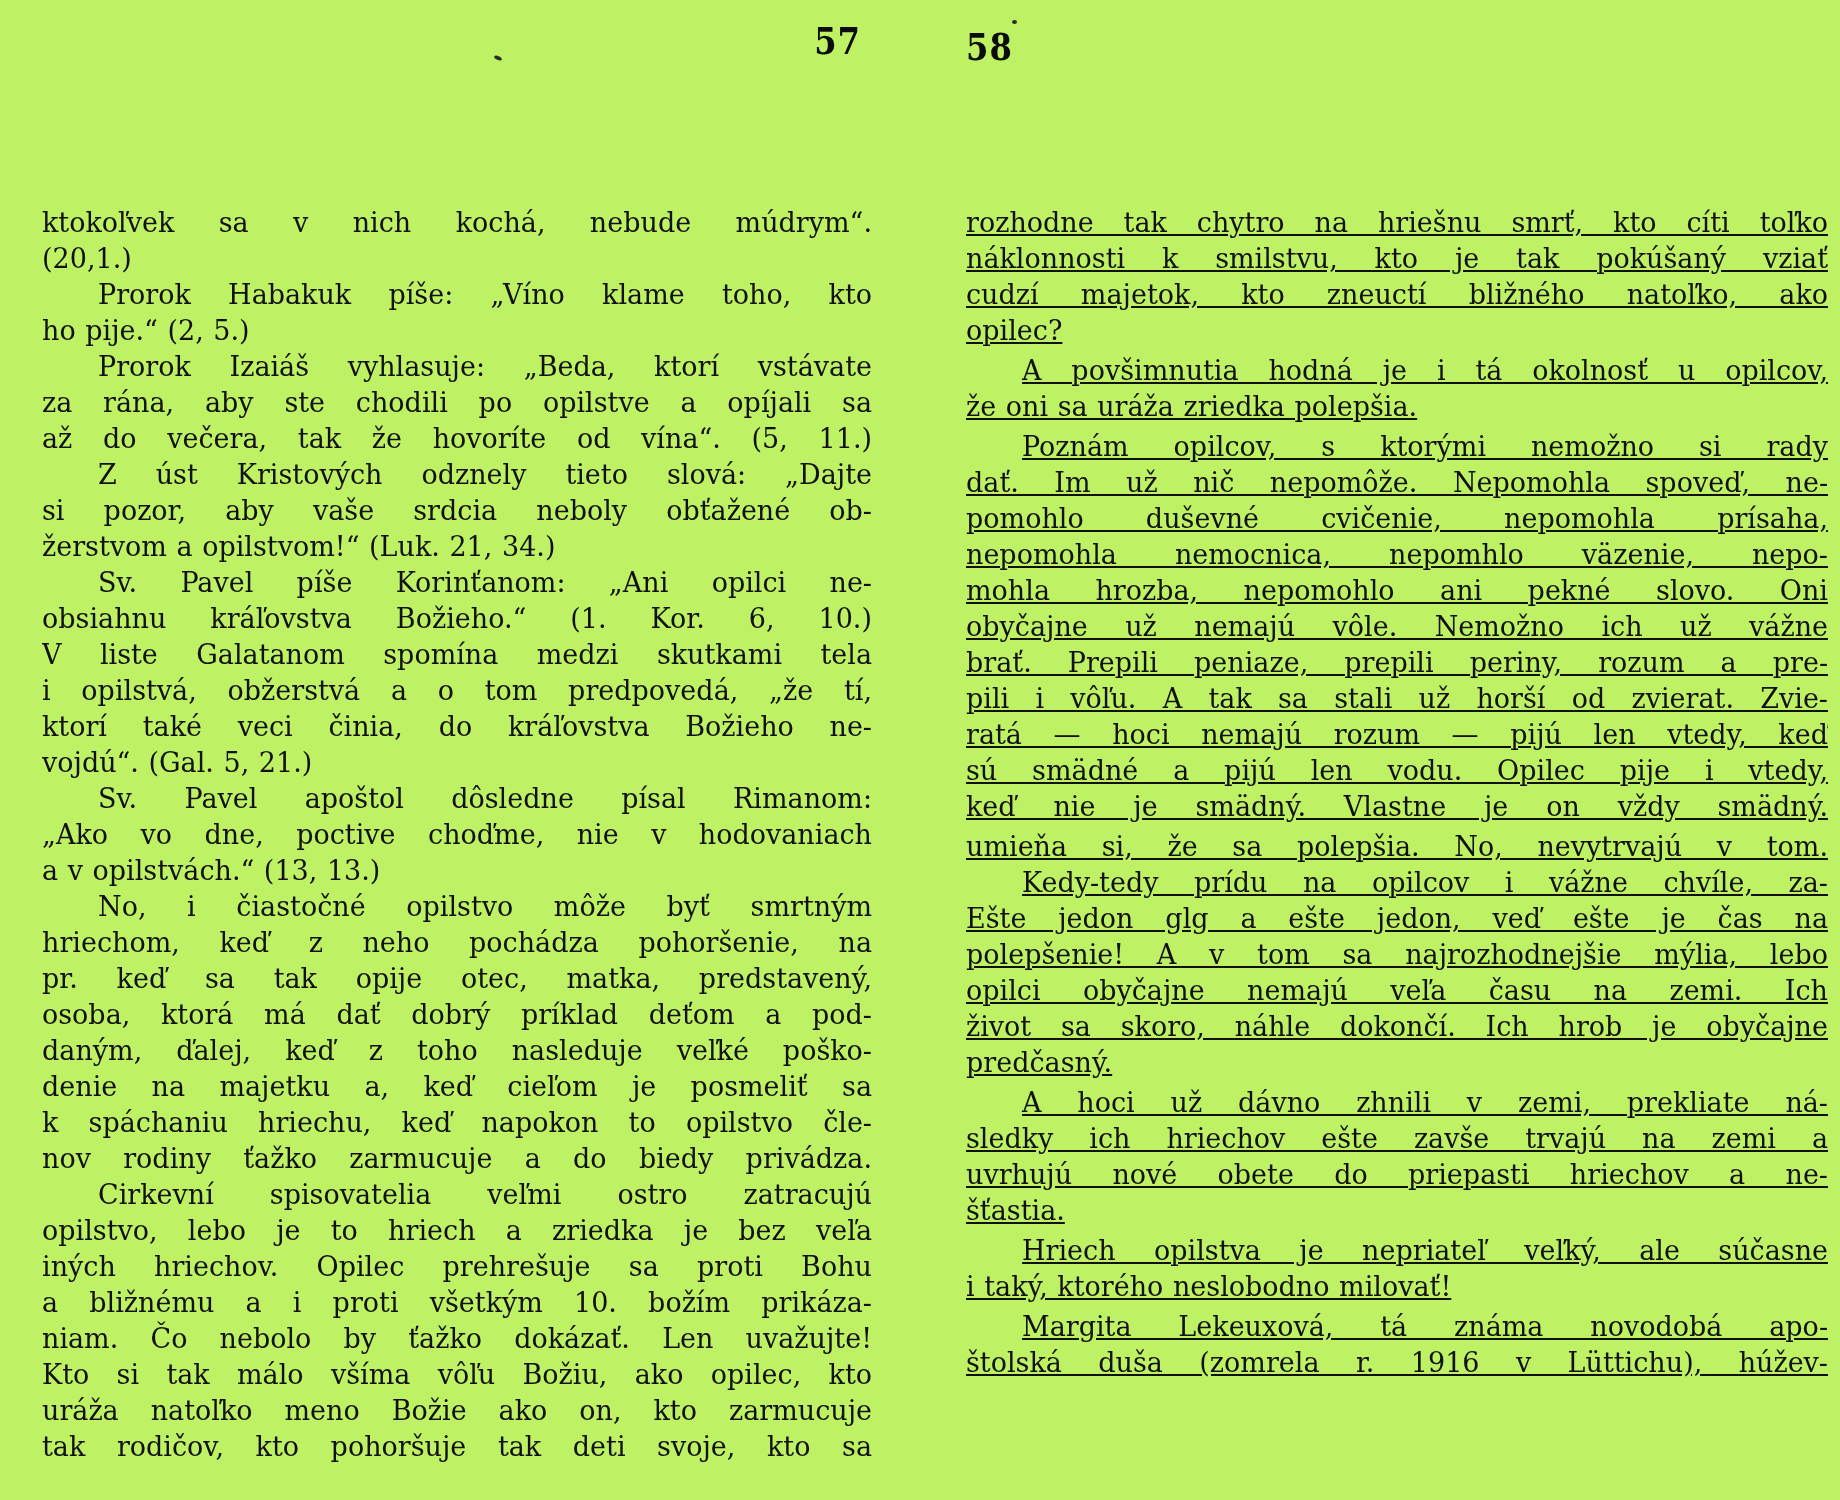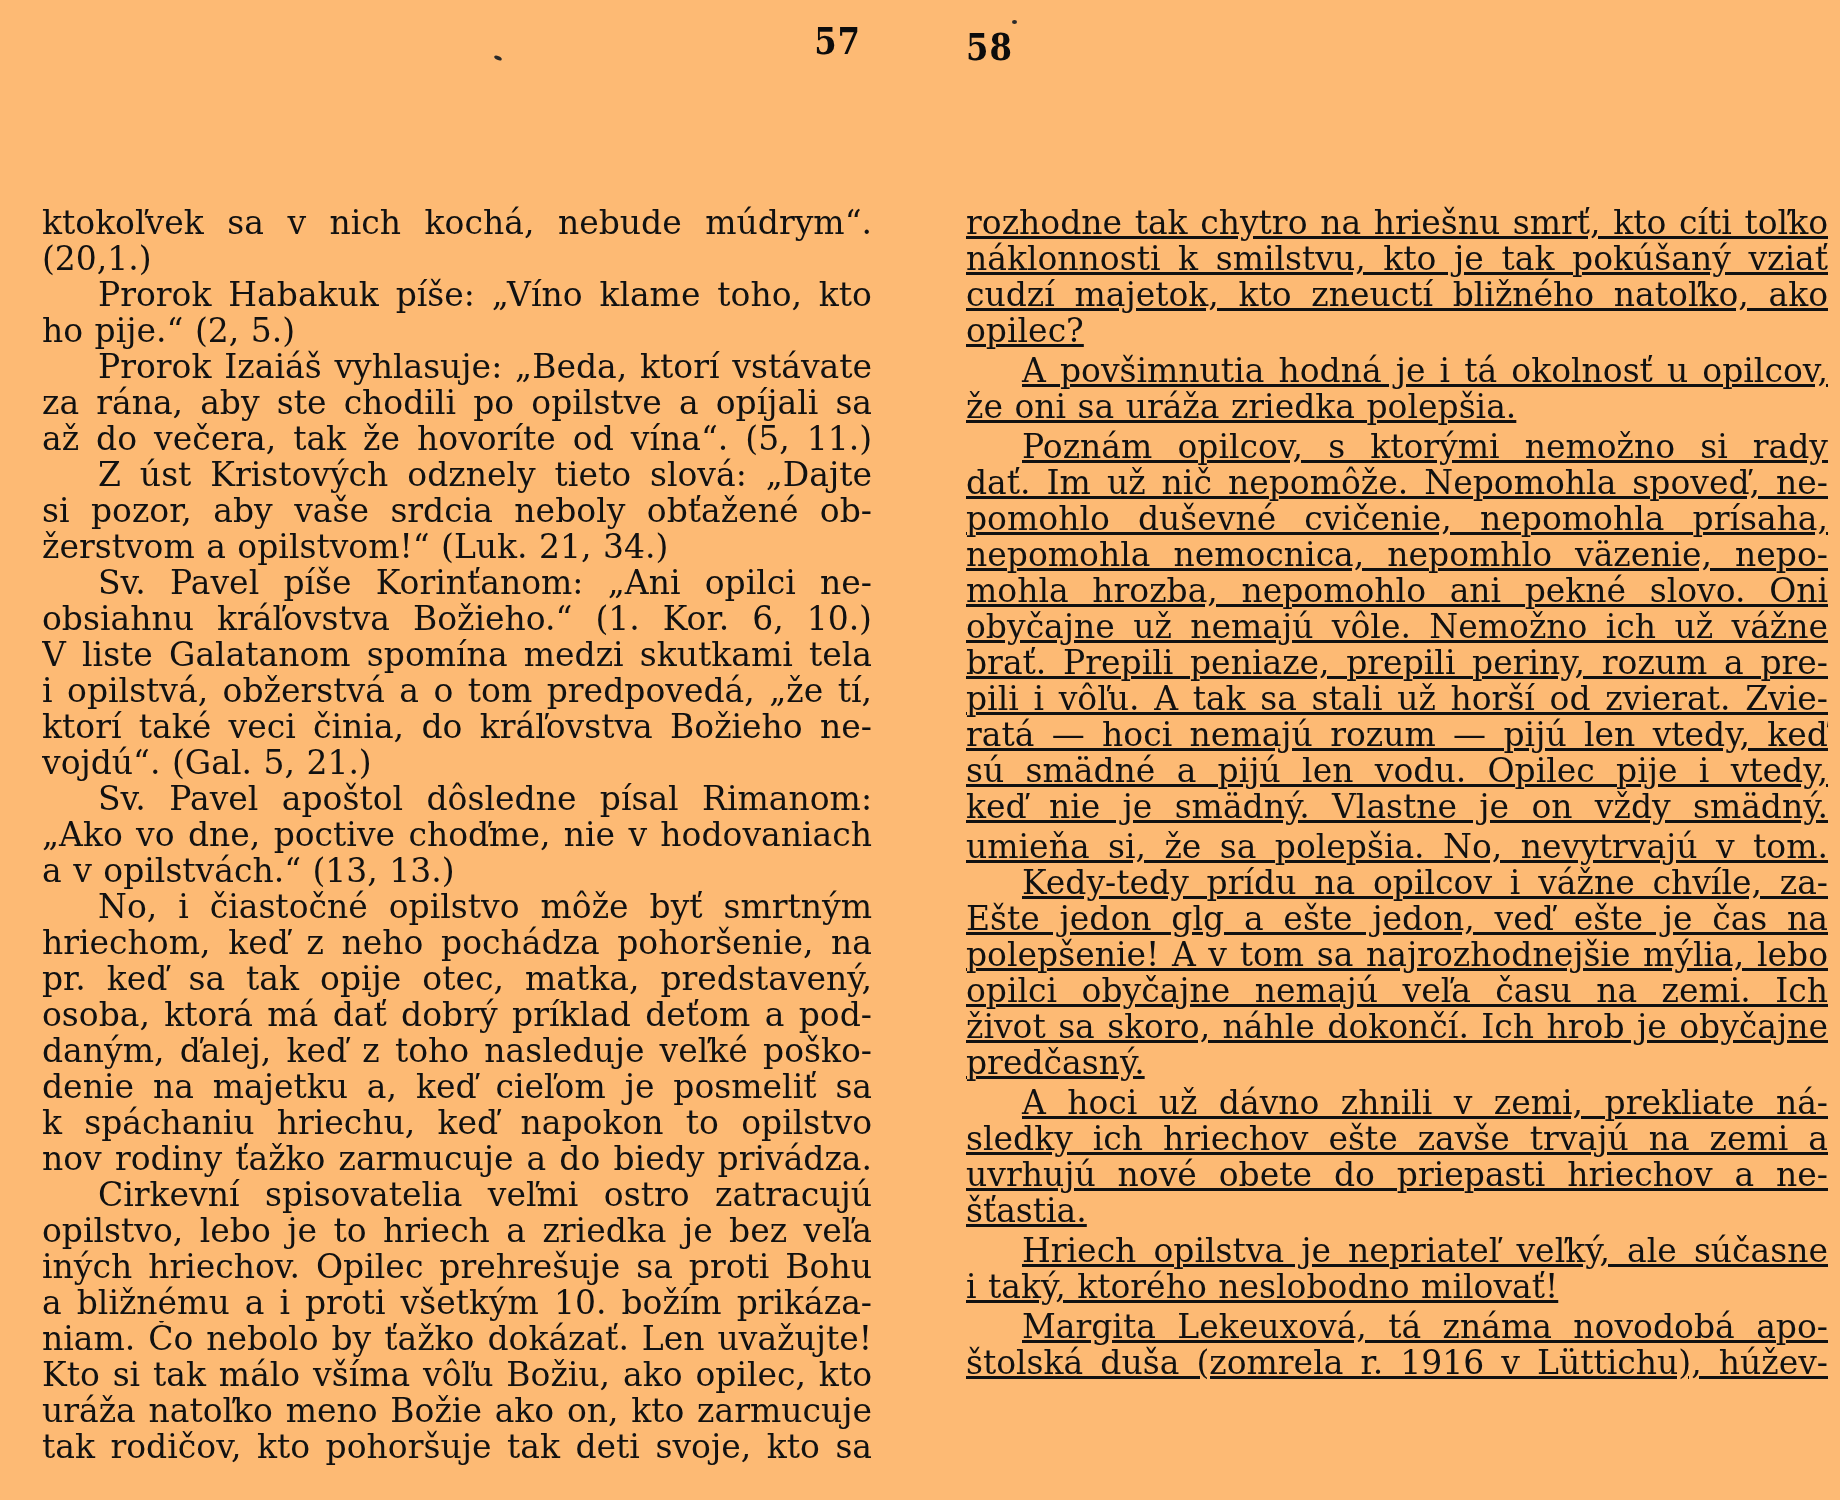--- a/index.html
+++ b/index.html
@@ -5,37 +5,37 @@
   html, body { margin: 0; padding: 0; }
   body {
     width: 1840px; height: 1500px;
     background: #ffffff;
     font-family: "DejaVu Serif", "Liberation Serif", serif;
     position: relative;
     overflow: hidden;
   }
   .page {
     position: absolute; inset: 0;
-    background: #fdba74;
+    background: #bef264;
     color: #0f0f0f;
   }
   .pageno {
     position: absolute;
     font-size: 38px;
     font-weight: bold;
     letter-spacing: 1px;
     color: #0c0c0c;
     transform: scaleX(0.85);
   }
   .pageno-left { left: 772px; top: 18px; width: 96px; text-align: right; }
   .pageno-right { left: 962px; top: 24px; }
   .col {
     position: absolute;
     top: 205px;
-    font-size: 33px;
+    font-size: 27px;
     line-height: 36px;
     color: #111111;
   }
   .col-left  { left: 42px;  width: 830px; }
   .col-right { left: 966px; width: 862px; text-decoration: underline; }
   .line {
     text-align: justify;
     text-align-last: justify;
     max-height: 36px;
     overflow: hidden;

